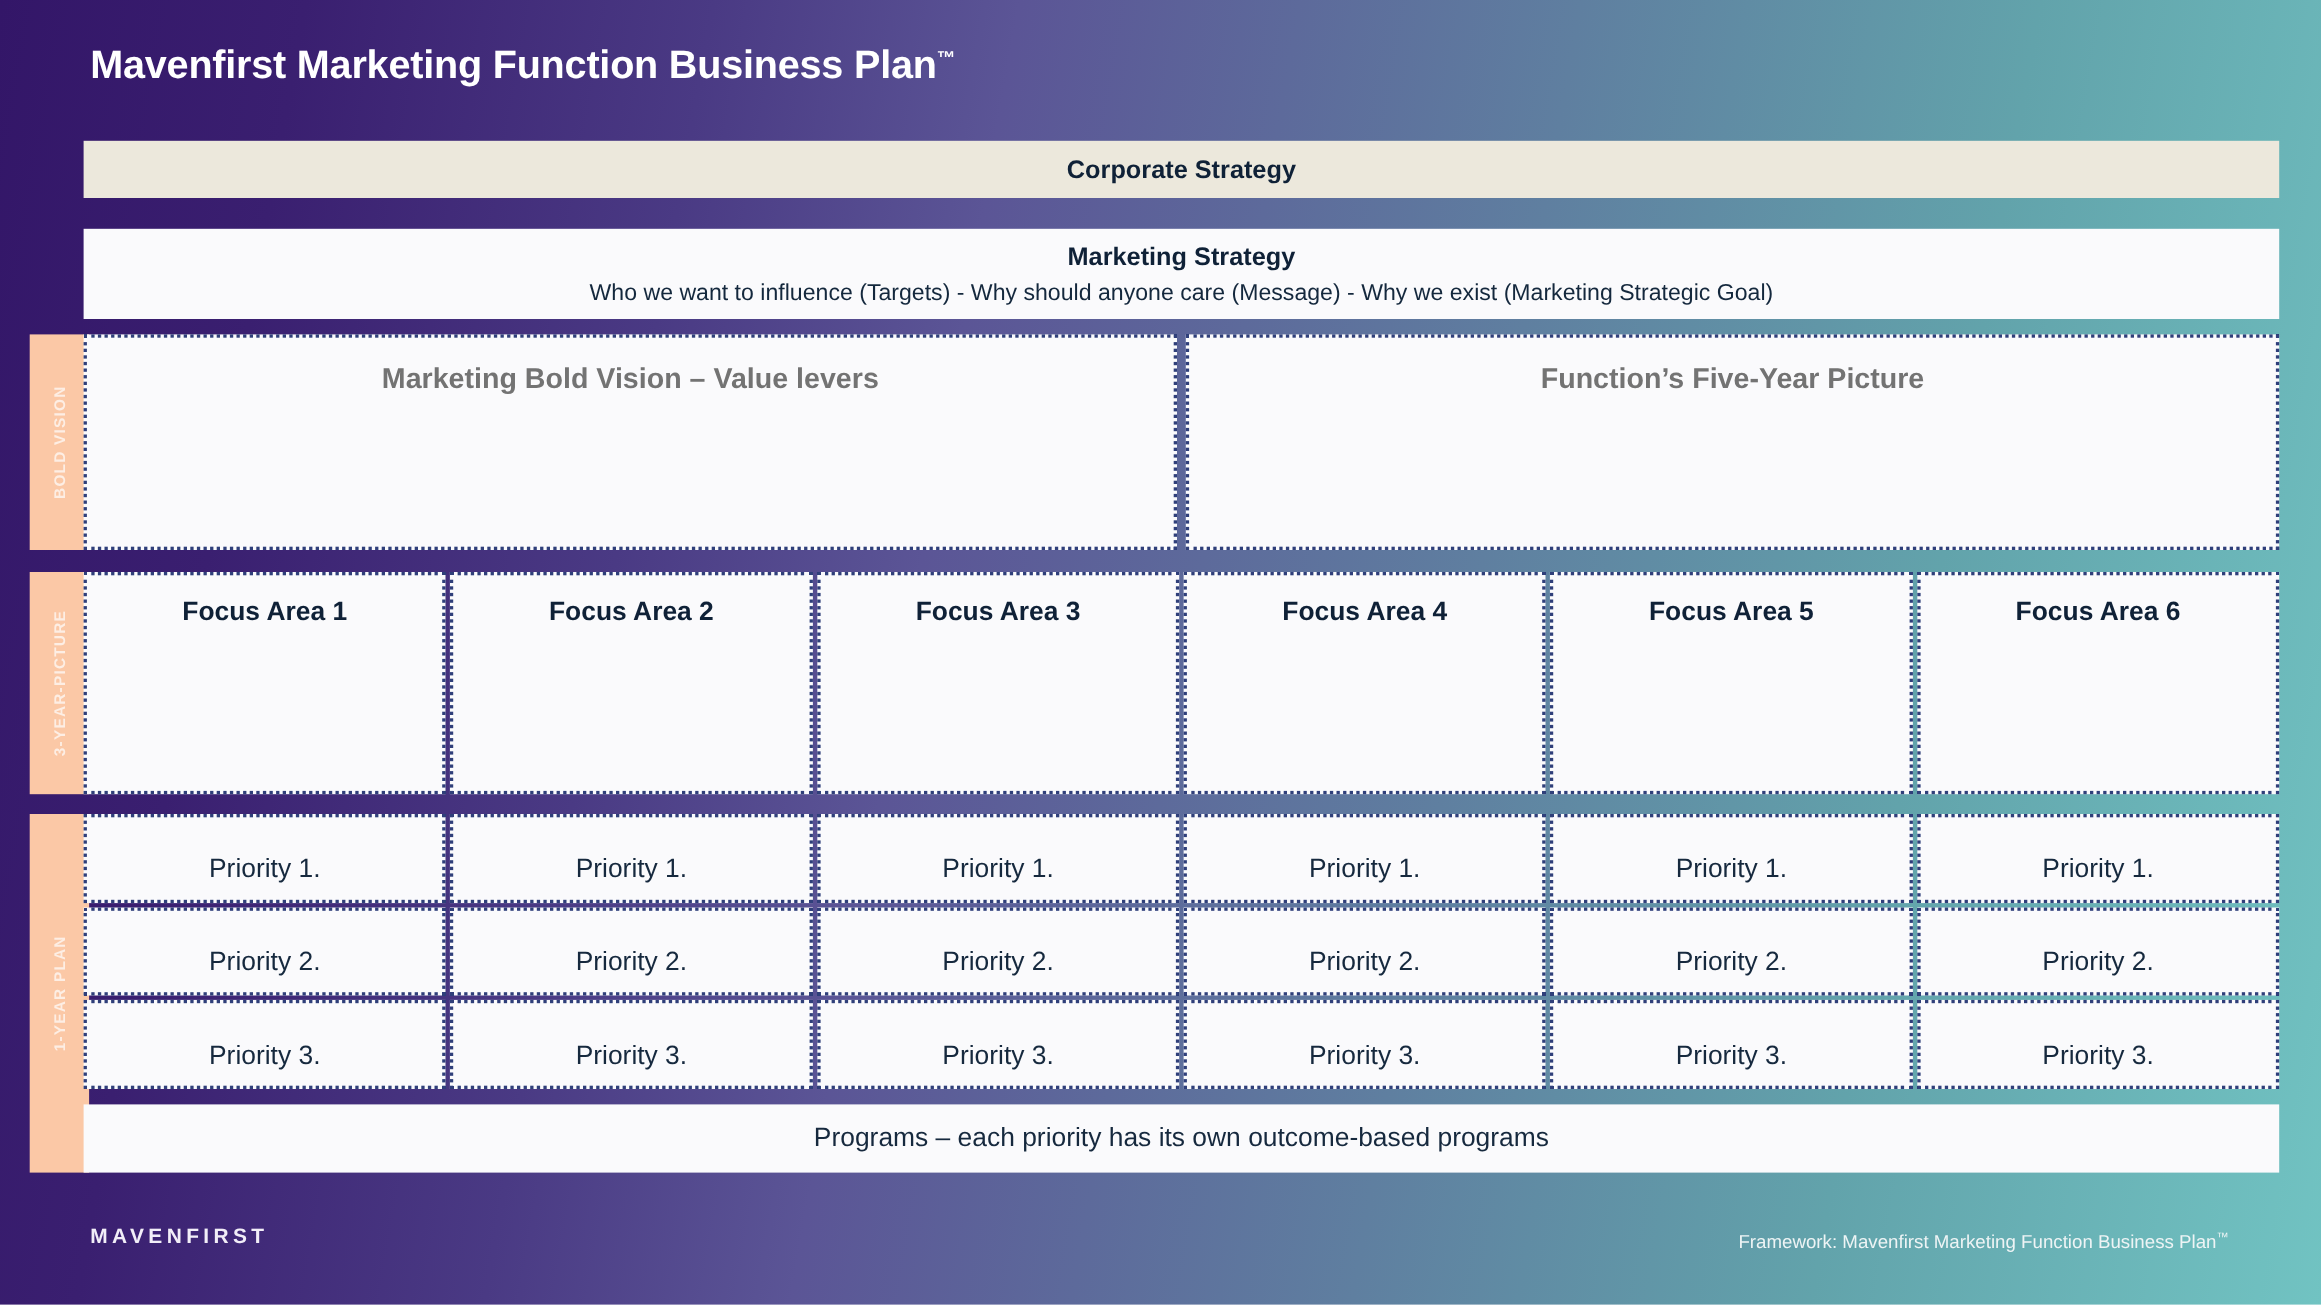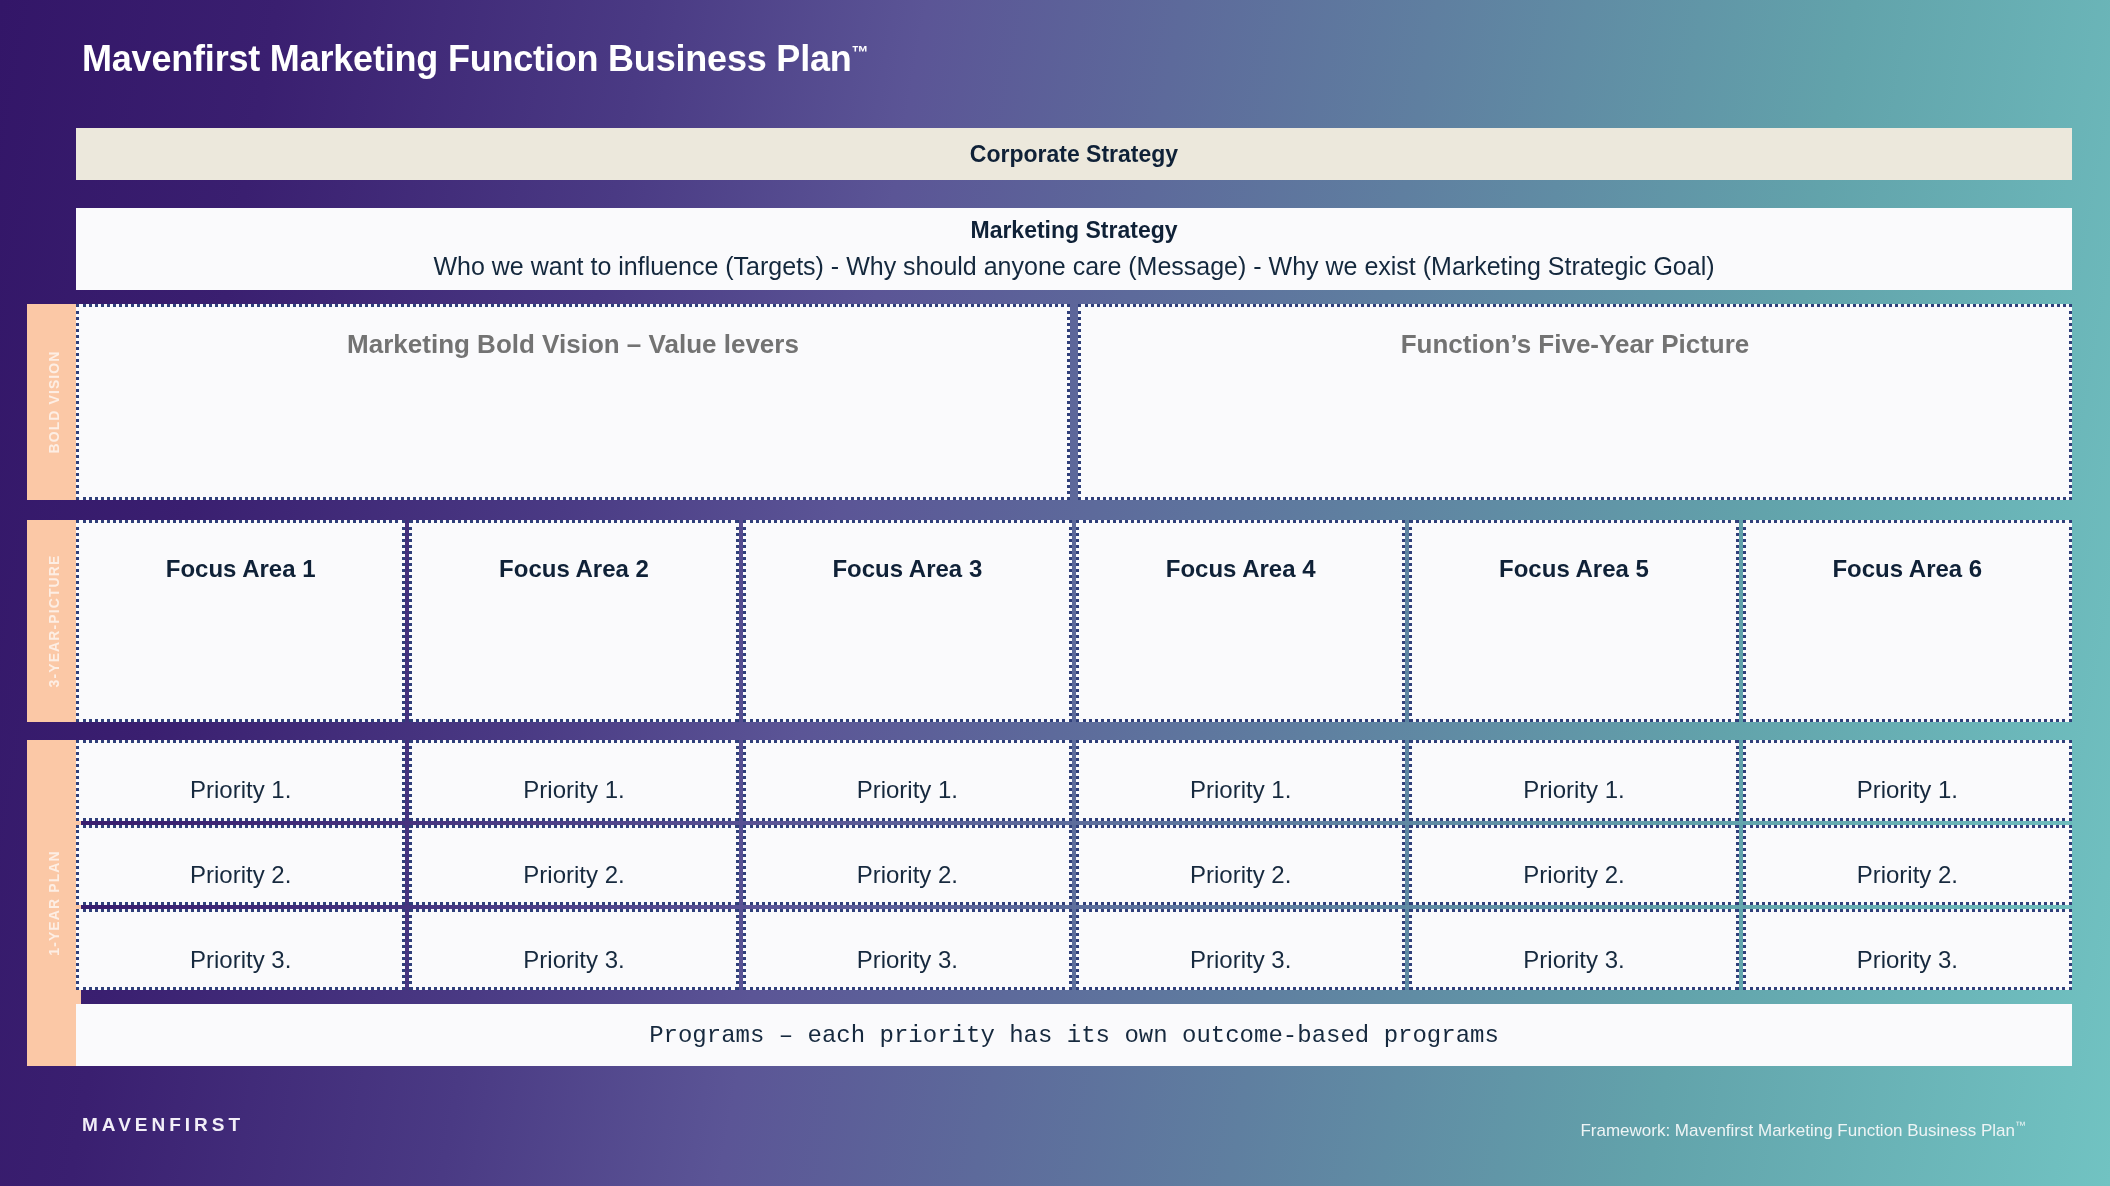--- a/index.html
+++ b/index.html
@@ -41,55 +41,55 @@
     display:flex; align-items:center; justify-content:center;
   }
   .corp-label { color:#0f2137; font-size:23px; font-weight:700; }
 
   .mkt {
     top:208px; height:82px; background:#fafafc;
     display:flex; flex-direction:column; align-items:center; justify-content:center;
     gap:8px;
   }
   .mkt-title { color:#0f2137; font-size:23px; font-weight:700; }
-  .mkt-sub   { color:#14283d; font-size:25px; font-weight:400; }
+  .mkt-sub   { color:#14283d; font-size:21px; font-weight:400; }
 
   
   .vision { top:304px; height:196px; display:flex; gap:8px; }
   .vision .cell {
     flex:1; background:#fafafc;
     border:3px dotted #2f3f7a;
     padding-top:22px;
     display:flex; justify-content:center; align-items:flex-start;
   }
   .vision .cell .h { color:#737373; font-size:26px; font-weight:700; }
 
   
   .focus { top:520px; height:202px; display:flex; gap:4px; }
   .focus .cell {
     flex:1; background:#fafafc;
     border:3px dotted #2f3f7a;
-    padding-top:32px;
+    padding-top:20px;
     display:flex; justify-content:center; align-items:flex-start;
   }
   .focus .cell .h { color:#0f2137; font-size:24px; font-weight:700; }
 
   
   .plan { top:740px; height:250px; display:flex; flex-direction:column; gap:4px; }
   .plan-row { flex:1; display:flex; gap:4px; }
   .plan-row .cell {
     flex:1; background:#fafafc;
     border:3px dotted #2f3f7a;
     display:flex; justify-content:center; align-items:center;
   }
   .plan-row .cell .p { color:#16293e; font-size:24px; font-weight:400;margin-top:20px; }
 
   .programs {
     top:1004px; height:62px; background:#fafafc;
-    display:flex; align-items:center; justify-content:center;font-family:Liberation Mono, monospace;
+    display:flex; align-items:center; justify-content:center;
   }
   .programs .txt { color:#16293e; font-size:24px; font-weight:400; }
 
   
   .logo {
     position:absolute; left:82px; top:1114px;
     color:#f2eef8; font-size:19px; font-weight:700; letter-spacing:4px;
   }
   .credit {
     position:absolute; right:84px; top:1119px;

